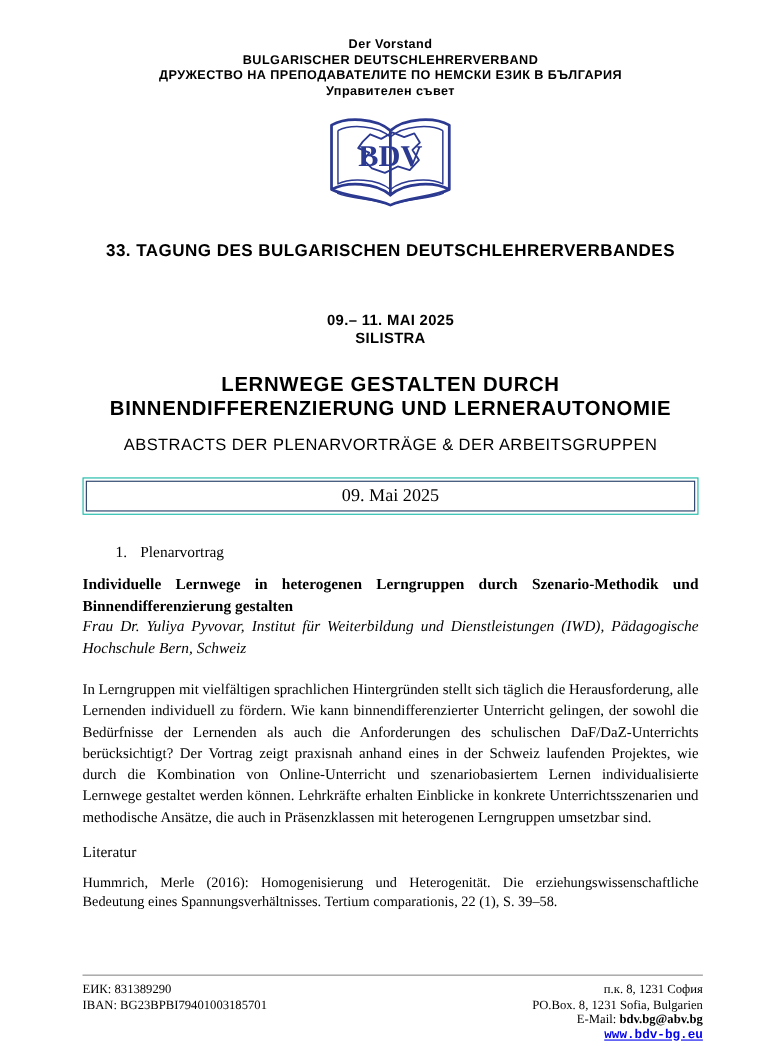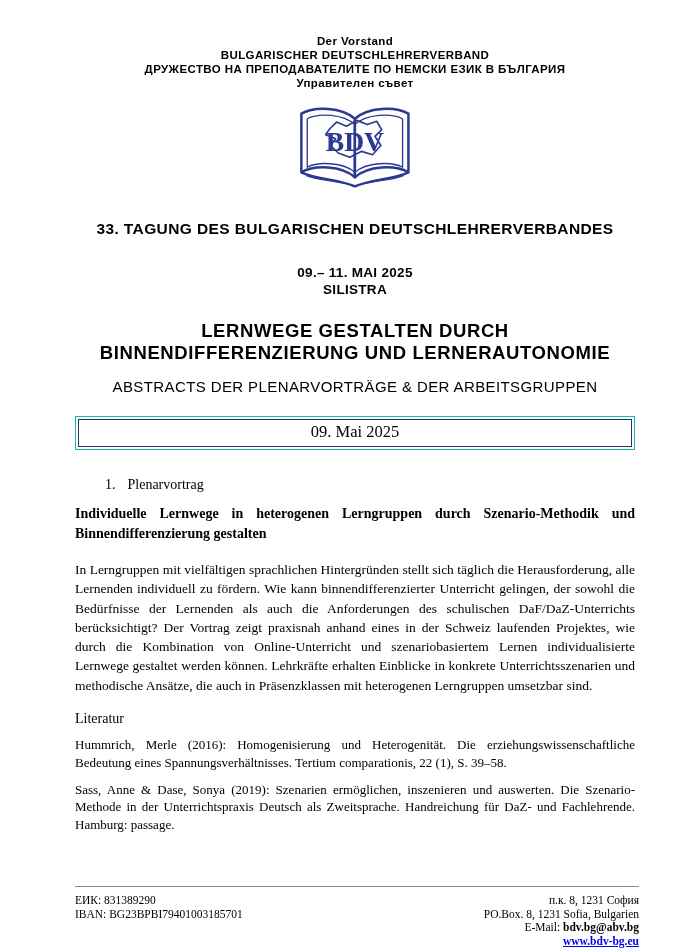--- a/index.html
+++ b/index.html
@@ -13,21 +13,21 @@
   .org-header .h-line { font-size:11.5px; line-height:14px; letter-spacing:0.4px; }
   
   .logo-wrap { text-align:center; margin-top:12px; height:92px; }
   .logo-wrap svg { height:92px; }
   
   .conf-title {
     margin-top:26px; text-align:center; font-family:"Liberation Sans", sans-serif;
     font-weight:bold; font-size:15.5px; letter-spacing:0.4px;
   }
   .conf-dates {
-    margin-top:26px; text-align:center; font-family:"Liberation Sans", sans-serif;
+    margin-top:44px; text-align:center; font-family:"Liberation Sans", sans-serif;
     font-weight:bold; font-size:13.5px; line-height:17px; letter-spacing:0.3px;
   }
   .main-title {
     margin-top:22px; text-align:center; font-family:"Liberation Sans", sans-serif;
     font-weight:bold; font-size:18.5px; line-height:21.5px; letter-spacing:0.6px;
   }
   .subtitle {
     margin-top:15px; text-align:center; font-family:"Liberation Sans", sans-serif;
     font-weight:normal; font-size:15px; letter-spacing:0.4px;
   }
@@ -111,32 +111,32 @@
 
   <div class="day-box">
     <div class="day-box-inner">09. Mai 2025</div>
   </div>
 
   <div class="section-heading">
     <span class="sec-num">1.</span><span>Plenarvortrag</span>
   </div>
 
   <div class="talk-title">Individuelle Lernwege in heterogenen Lerngruppen durch Szenario-Methodik und Binnendifferenzierung gestalten</div>
+  <div class="talk-speaker">Frau Dr. Yuliya Pyvovar, Institut für Weiterbildung und Dienstleistungen (IWD), Pädagogische Hochschule Bern, Schweiz</div>
   <div class="talk-abstract">In Lerngruppen mit vielfältigen sprachlichen Hintergründen stellt sich täglich die Herausforderung, alle Lernenden individuell zu fördern. Wie kann binnendifferenzierter Unterricht gelingen, der sowohl die Bedürfnisse der Lernenden als auch die Anforderungen des schulischen DaF/DaZ-Unterrichts berücksichtigt? Der Vortrag zeigt praxisnah anhand eines in der Schweiz laufenden Projektes, wie durch die Kombination von Online-Unterricht und szenariobasiertem Lernen individualisierte Lernwege gestaltet werden können. Lehrkräfte erhalten Einblicke in konkrete Unterrichtsszenarien und methodische Ansätze, die auch in Präsenzklassen mit heterogenen Lerngruppen umsetzbar sind.</div>
 
   <div class="lit-heading">Literatur</div>
   <div class="lit-entry">Hummrich, Merle (2016): Homogenisierung und Heterogenität. Die erziehungswissenschaftliche Bedeutung eines Spannungsverhältnisses. Tertium comparationis, 22 (1), S. 39–58.</div>
-  <div class="lit-entry">Sass, Anne &amp; Dase, Sonya (2019): Szenarien ermöglichen, inszenieren und auswerten. Die Szenario-Methode in der Unterrichtspraxis Deutsch als Zweitsprache. Handreichung für DaZ- und Fachlehrende. Hamburg: passage.</div>
 
   <div class="footer">
     <div class="f-left">
       <div>ЕИК: 831389290</div>
       <div>IBAN: BG23BPBI79401003185701</div>
     </div>
     <div class="f-right">
       <div>п.к. 8, 1231 София</div>
       <div>PO.Box. 8, 1231 Sofia, Bulgarien</div>
       <div><span>E-Mail: </span><span class="f-email">bdv.bg@abv.bg</span></div>
-      <div><a href="#" class="f-link" style="color:#0000ee;">www.bdv-bg.eu</a></div>
+      <div><a href="#" class="f-link" style="color:#0000ee;font-family:Liberation Mono, monospace;">www.bdv-bg.eu</a></div>
     </div>
   </div>
 
 </div>
 
 </body></html>

